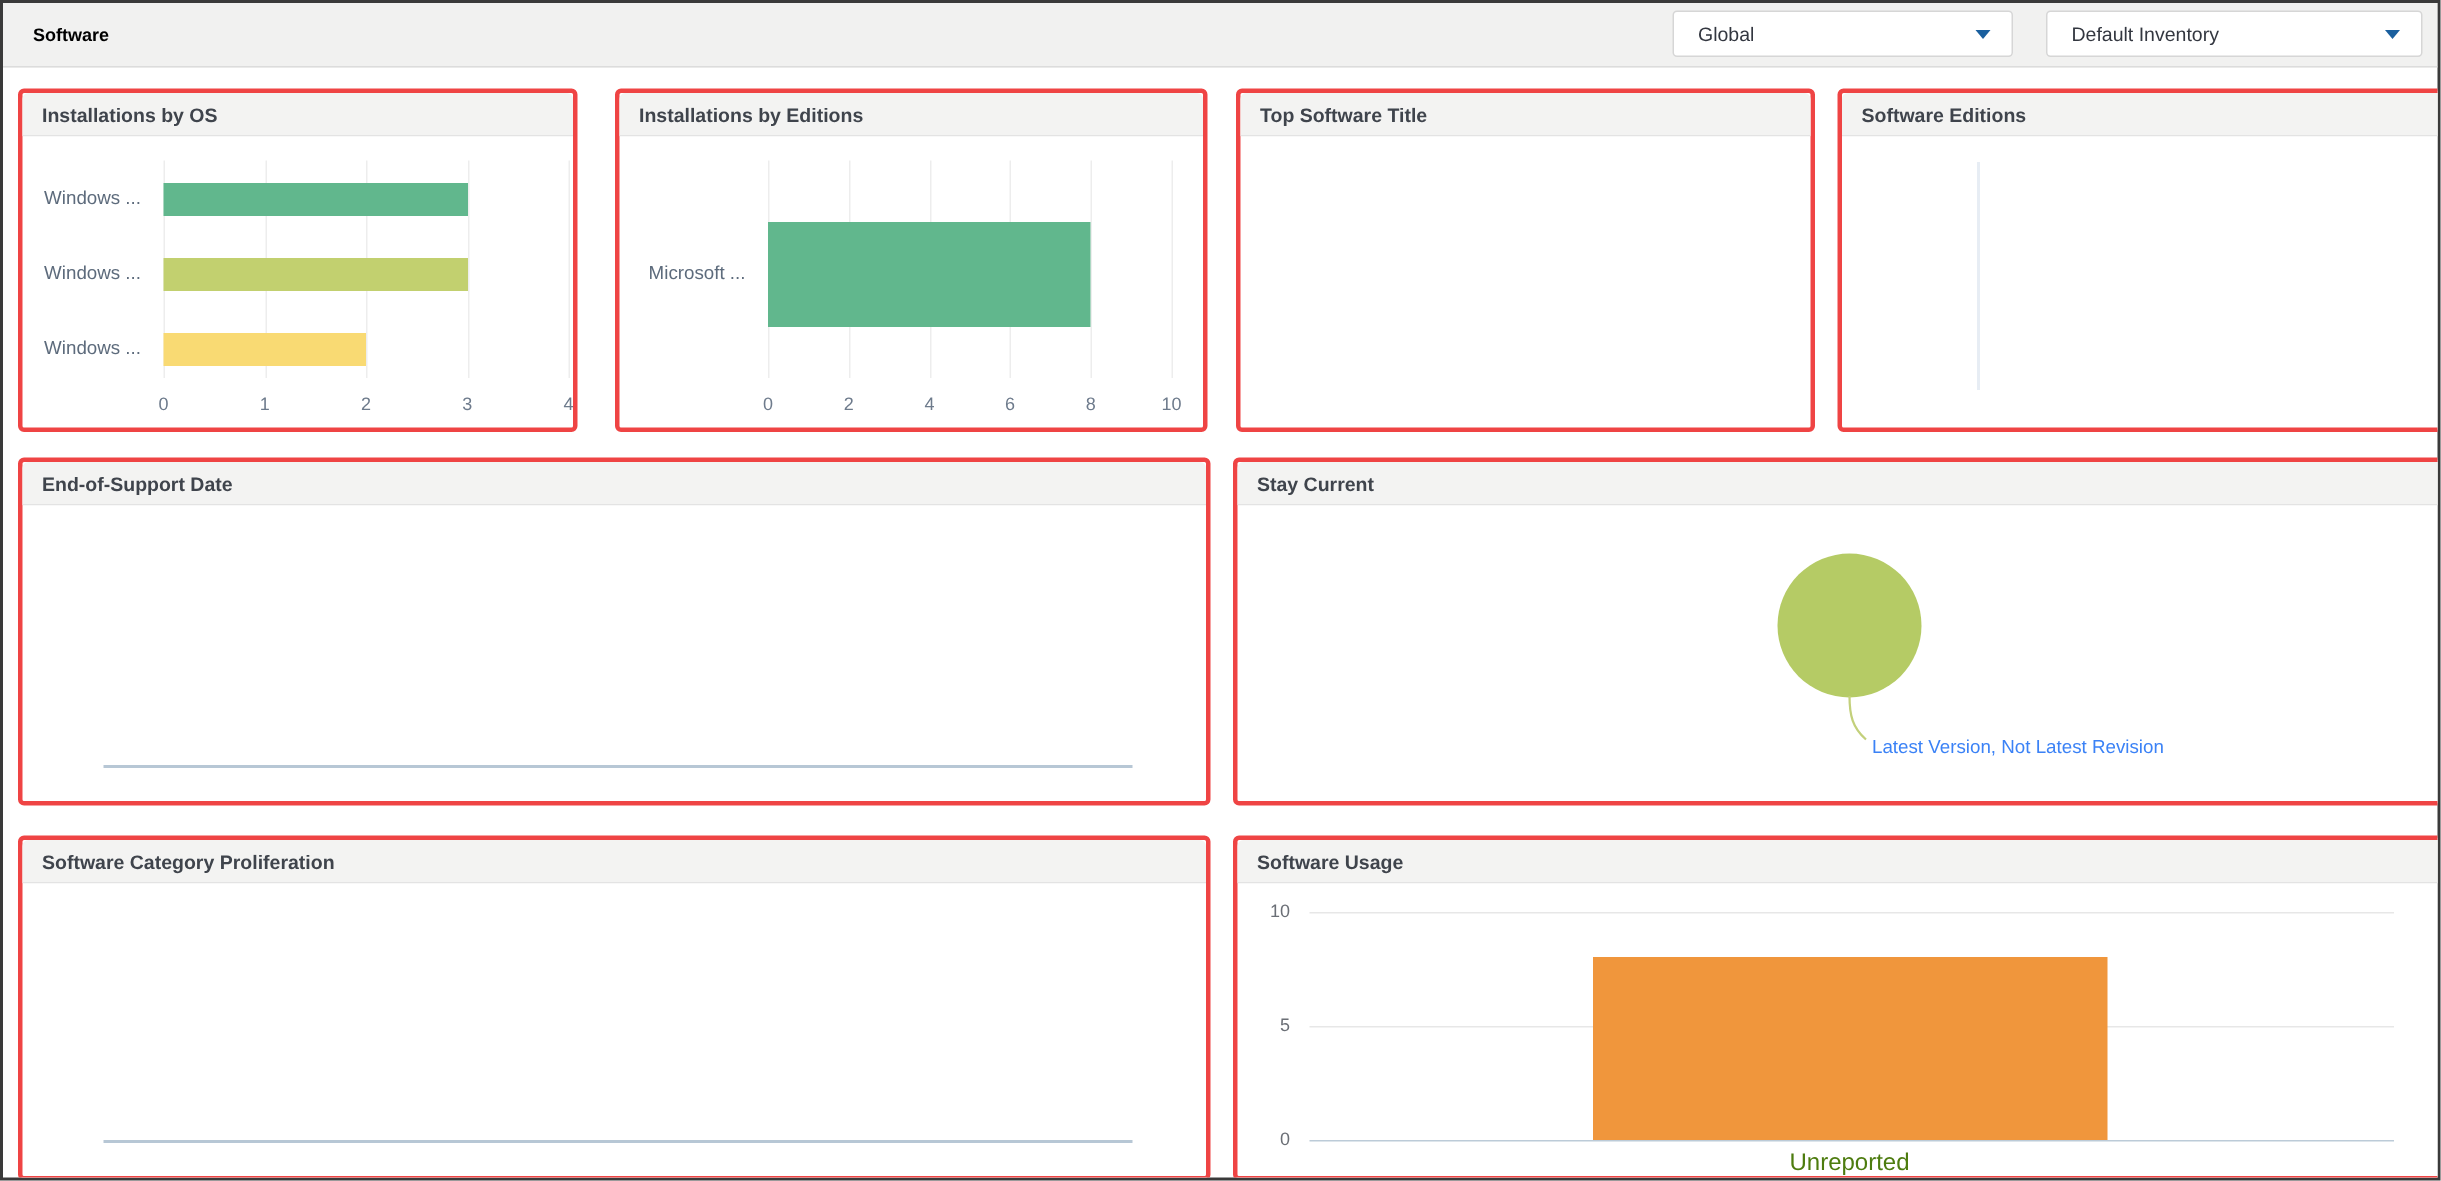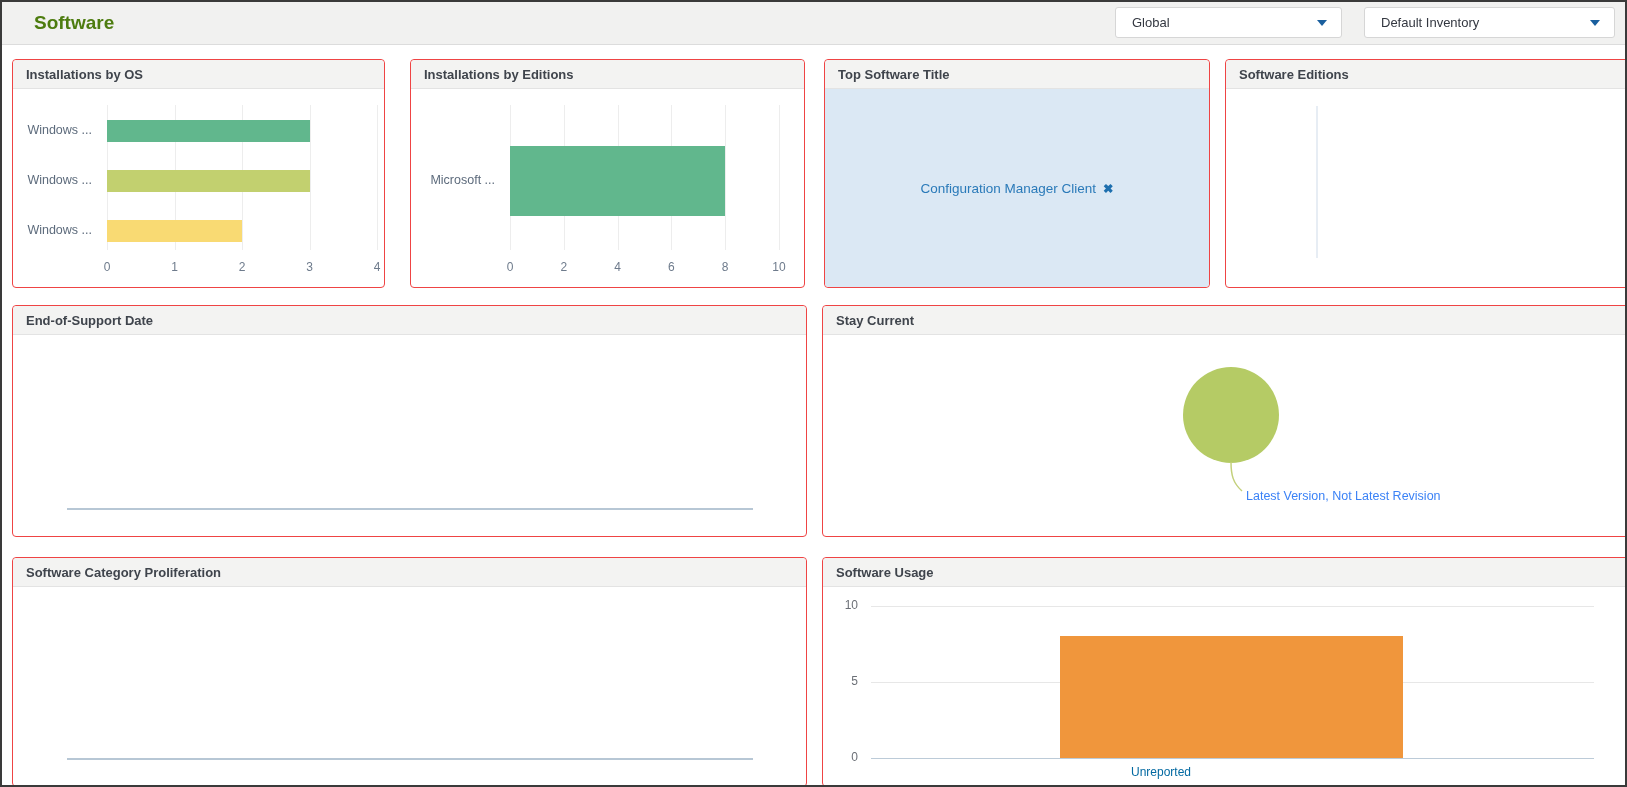--- a/index.html
+++ b/index.html
@@ -3,38 +3,38 @@
 <meta charset="utf-8">
 <style>
   html,body{margin:0;padding:0;background:#888;}
   .frame{
     position:relative;width:1627px;height:787px;box-sizing:border-box;
     border:2px solid #3a3a3a;background:#ffffff;overflow:hidden;
     font-family:"Liberation Sans",sans-serif;
   }
   
   .topbar{position:absolute;left:0;top:0;right:0;height:42px;background:#f1f1f0;border-bottom:1px solid #dcdcdc;}
-  .app-title{position:absolute;left:32px;top:0;line-height:42px;font-size:19px;font-weight:700;color:#4d7c0f;}
+  .app-title{position:absolute;left:20px;top:0;line-height:42px;font-size:12px;font-weight:700;color:#000000;}
   .dropdown{position:absolute;top:5px;height:31px;background:#ffffff;border:1px solid #d6d6d6;border-radius:3px;box-sizing:border-box;cursor:pointer;}
   .dropdown .dd-label{position:absolute;left:16px;top:0;line-height:29px;font-size:13px;color:#333740;}
   .dd-caret{position:absolute;right:14px;top:12px;width:0;height:0;border-left:5px solid transparent;border-right:5px solid transparent;border-top:6px solid #1a5f9e;}
   
-  .panel{position:absolute;background:#fff;border:1px solid #ef4444;border-radius:4px;box-sizing:border-box;}
+  .panel{position:absolute;background:#fff;border:3px solid #ef4444;border-radius:4px;box-sizing:border-box;}
   .panel-header{position:absolute;left:0;right:0;top:0;height:28px;background:#f3f3f2;border-bottom:1px solid #e3e3e3;border-radius:4px 4px 0 0;display:flex;align-items:center;padding:0 13px;}
   .panel-title{font-size:13px;font-weight:700;color:#3f444c;white-space:nowrap;}
   .panel-body{position:absolute;left:0;right:0;top:29px;bottom:0;border-radius:0 0 4px 4px;overflow:hidden;}
   
   .chart{position:absolute;left:0;top:0;right:0;bottom:0;}
   .gridline-v{position:absolute;width:1px;background:#ededed;}
   .gridline-h{position:absolute;height:1px;background:#e7e7e7;}
   .gridline-h.zero{background:#bccbd8;}
   .tick-label{position:absolute;font-size:12px;color:#6e7b8c;text-align:center;}
   .tick-label.right{text-align:right;color:#6b6f76;}
   .cat-label-h{position:absolute;font-size:12.5px;color:#5d6b7c;text-align:right;white-space:nowrap;}
-  .cat-label-v{position:absolute;font-size:12px;color:#0369a1;white-space:nowrap;}
+  .cat-label-v{position:absolute;font-size:16px;color:#4d7c0f;text-align:center;white-space:nowrap;}
   .bar{position:absolute;}
   
   .axis-line-h{position:absolute;height:2px;background:#b7c7d5;}
   .axis-line-v{position:absolute;width:2px;background:#e7edf4;}
   
   .tagcloud-body{display:flex;align-items:center;justify-content:center;}
   .tag{font-size:13.5px;color:#2a7ab9;white-space:nowrap;cursor:pointer;}
   .tag-x{font-weight:700;color:#1e6fae;margin-left:7px;font-size:12.5px;}
   
   .bubble{position:absolute;border-radius:50%;}
@@ -104,25 +104,20 @@
           <div class="cat-label-h" style="left: 0px; top: 84px; width: 84px;">Microsoft ...</div>
           <div class="bar" style="left: 99px; top: 57px; width: 215.2px; height: 70px; background: rgb(97, 183, 141);"></div>
         </div>
     </div>
   </section>
 
   <section class="panel" style="left:822px;top:57px;width:386px;height:229px;">
     <div class="panel-header">
       <span class="panel-title">Top Software Title</span>
     </div>
-    <div class="panel-body tagcloud-body" style="background:#dbe8f4;">
-      <span class="tag">
-        <span>Configuration Manager Client</span><span class="tag-x">✖</span>
-      </span>
-    </div>
   </section>
 
   <section class="panel" style="left:1223px;top:57px;width:450px;height:229px;">
     <div class="panel-header">
       <span class="panel-title">Software Editions</span>
     </div>
     <div class="panel-body">
       <div class="axis-line-v" style="left:90px;top:17px;height:152px;"></div>
     </div>
   </section>

